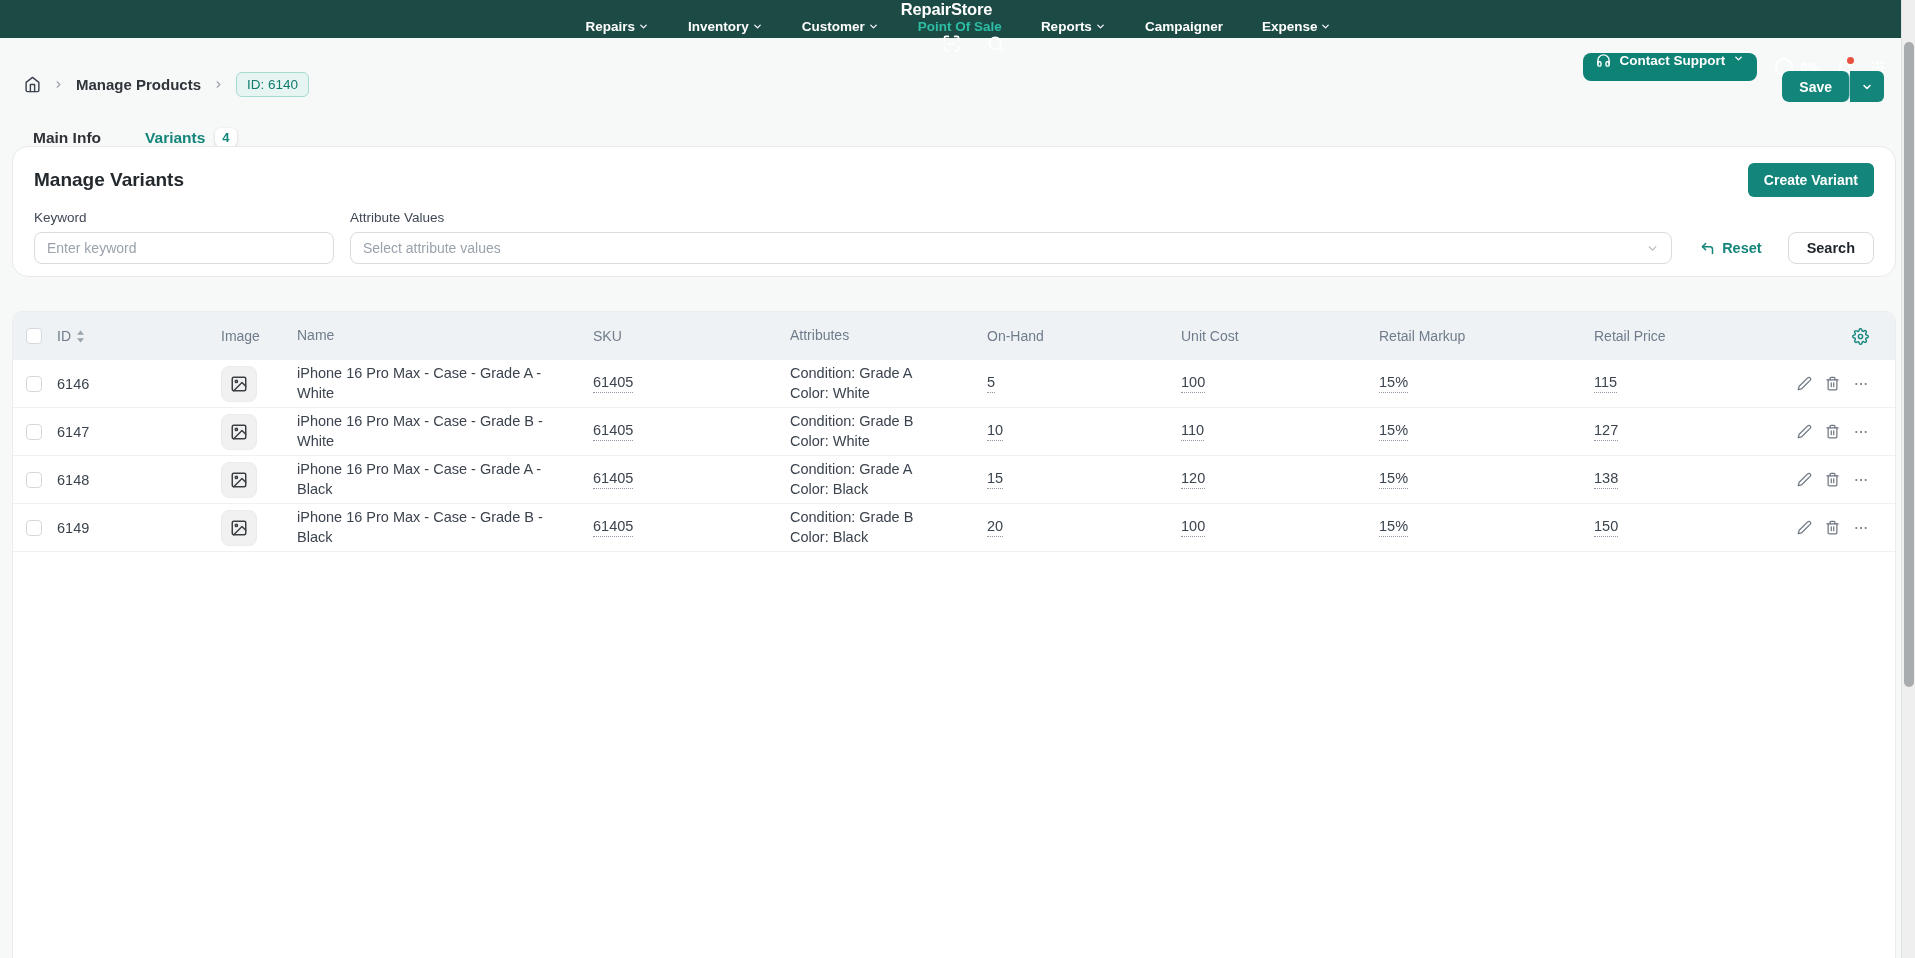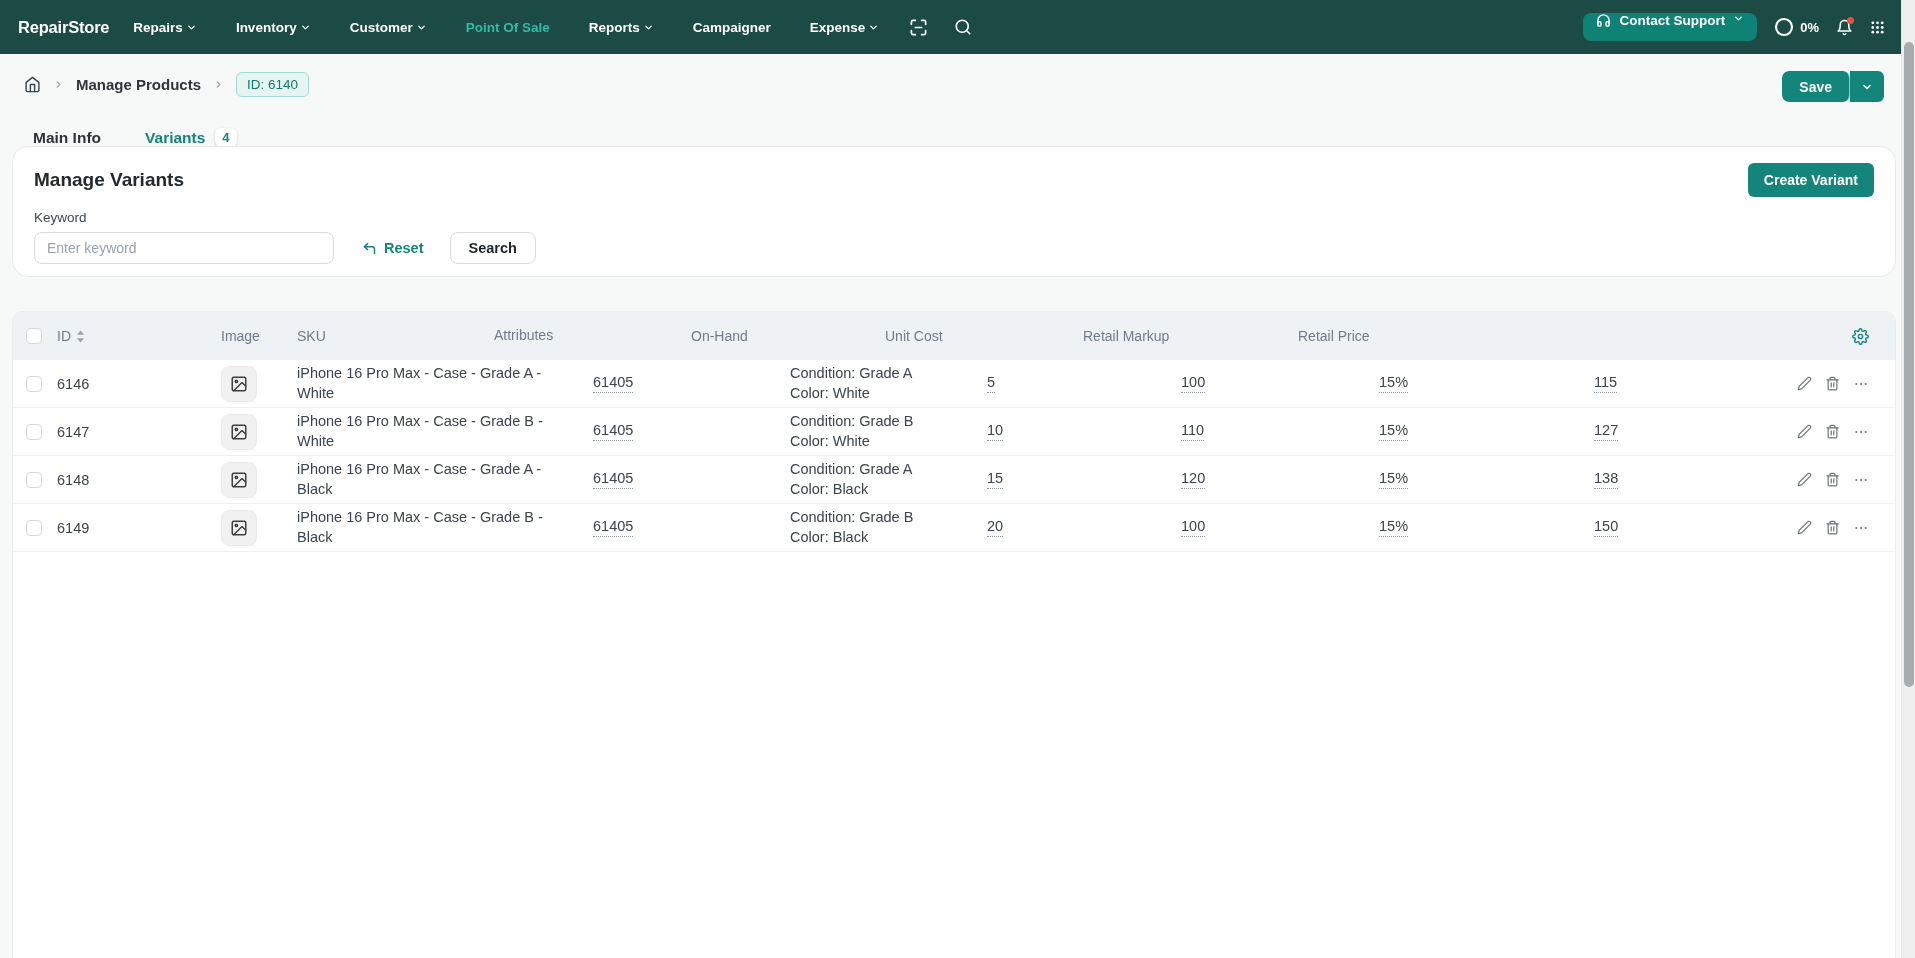--- a/index.html
+++ b/index.html
@@ -8,23 +8,23 @@
     font-family: "Liberation Sans", sans-serif;
     background:#f7f8f8;
     position:relative;
     overflow:hidden;
     color:#3b434e;
   }
   svg { display:block; }
 
   
   .topnav{
-    position:absolute; top:0; left:0; width:1915px; height:54px;
+    position:absolute; top:0; left:0; width:1915px; height:38px;
     background:var(--c-navbar-bg,#1c4a45);
-    display:flex; align-items:center; padding:0 16px 0 18px; color:#fff;
+    display:flex; align-items:center; padding:0 16px 0 18px; color:#fff;flex-direction:column;
   }
   .brand{ font-size:16.5px; font-weight:700; letter-spacing:-.2px; margin-right:24px; }
   .nav-items{ display:flex; align-items:center; gap:39px; }
   .nav-item{ display:flex; align-items:center; gap:3px; font-size:13.5px; font-weight:600; cursor:pointer; white-space:nowrap; }
   .nav-item.active{ color:var(--c-accent-bright,#2dbda4); }
   .nav-item svg{ opacity:.95; }
   .nav-glyphs{ display:flex; align-items:center; gap:26px; margin-left:30px; }
   .nav-right{ margin-left:auto; display:flex; align-items:center; gap:17px; padding-right:14px; }
   .support-btn{
     background:var(--c-support-btn,#0f8276); border-radius:8px; height:28px;
@@ -295,20 +295,31 @@
 <section class="filter-card">
   <div class="panel-head">
     <h1 class="panel-title">Manage Variants</h1>
     <button class="create-btn">Create Variant</button>
   </div>
   <div class="filters">
     <div class="fgroup">
       <label>Keyword</label>
       <input class="keyword-input" type="text" placeholder="Enter keyword" style="">
     </div>
+    <div class="fgroup attr">
+      <label>Attribute Values</label>
+      <div class="select-box">
+        <span class="select-placeholder">Select attribute values</span>
+        <span>
+            <svg width="13" height="13" viewBox="0 0 24 24" fill="none" stroke="#b9bec4" stroke-width="2.5" stroke-linecap="round" stroke-linejoin="round">
+              <polyline points="6 9 12 15 18 9"></polyline>
+            </svg>
+          </span>
+      </div>
+    </div>
     <div class="reset-link">
       <span>
           <svg width="15" height="15" viewBox="0 0 24 24" fill="none" stroke="currentColor" stroke-width="2.4" stroke-linecap="round" stroke-linejoin="round">
             <polyline points="9 14 4 9 9 4"></polyline>
             <path d="M20 20v-7a4 4 0 0 0-4-4H4"></path>
           </svg>
         </span>
       <span>Reset</span>
     </div>
     <button class="search-btn">Search</button>
@@ -326,20 +337,23 @@
         <span>
             <svg width="9" height="13" viewBox="0 0 9 13" fill="#9aa3ad">
               <path d="M4.5 0.5 L8 4.8 H1 Z"></path>
               <path d="M4.5 12.5 L1 8.2 H8 Z"></path>
             </svg>
           </span>
       </span>
     </div>
     <div class="c c-img" style="display:flex">
         <span>Image</span>
+      </div>
+    <div class="c c-name" style="justify-content:center">
+        <span>Name</span>
       </div>
     <div class="c c-sku">
         <span>SKU</span>
       </div>
     <div class="c c-attr" style="justify-content:center">
         <span>Attributes</span>
       </div>
     <div class="c c-onhand">
         <span>On-Hand</span>
       </div>

